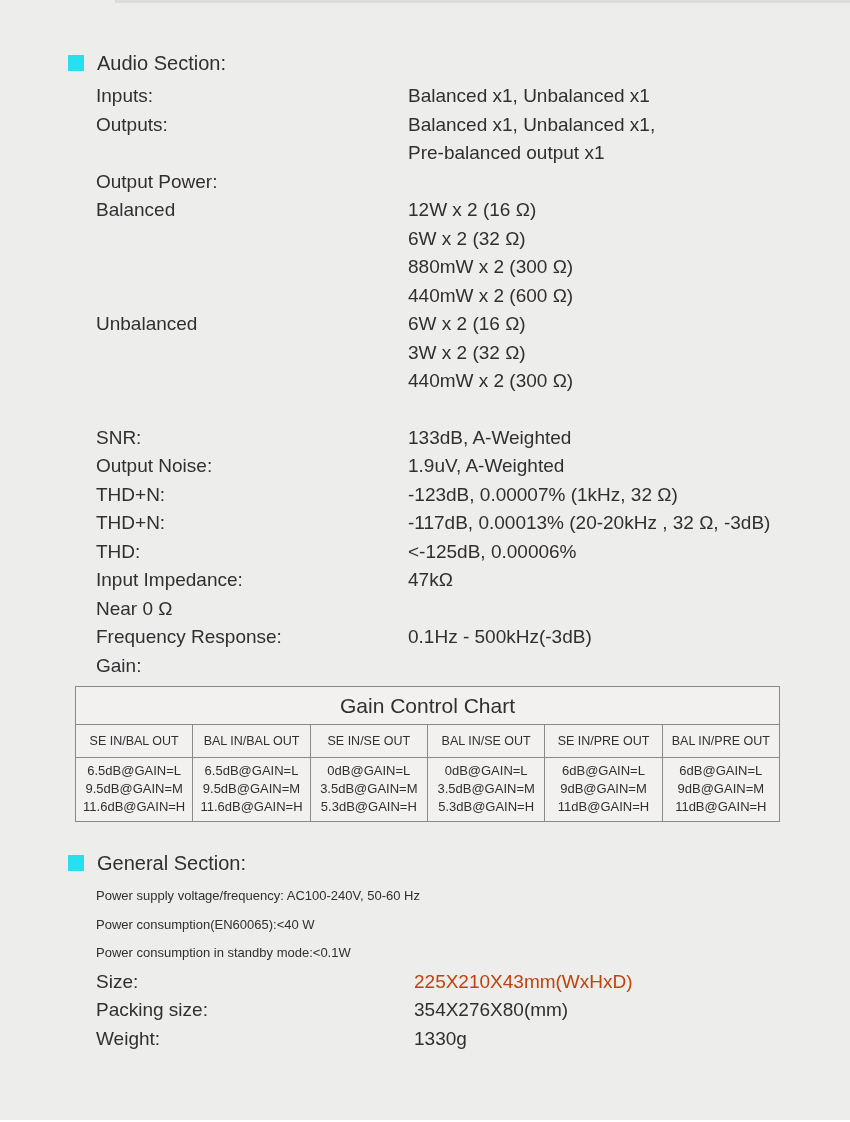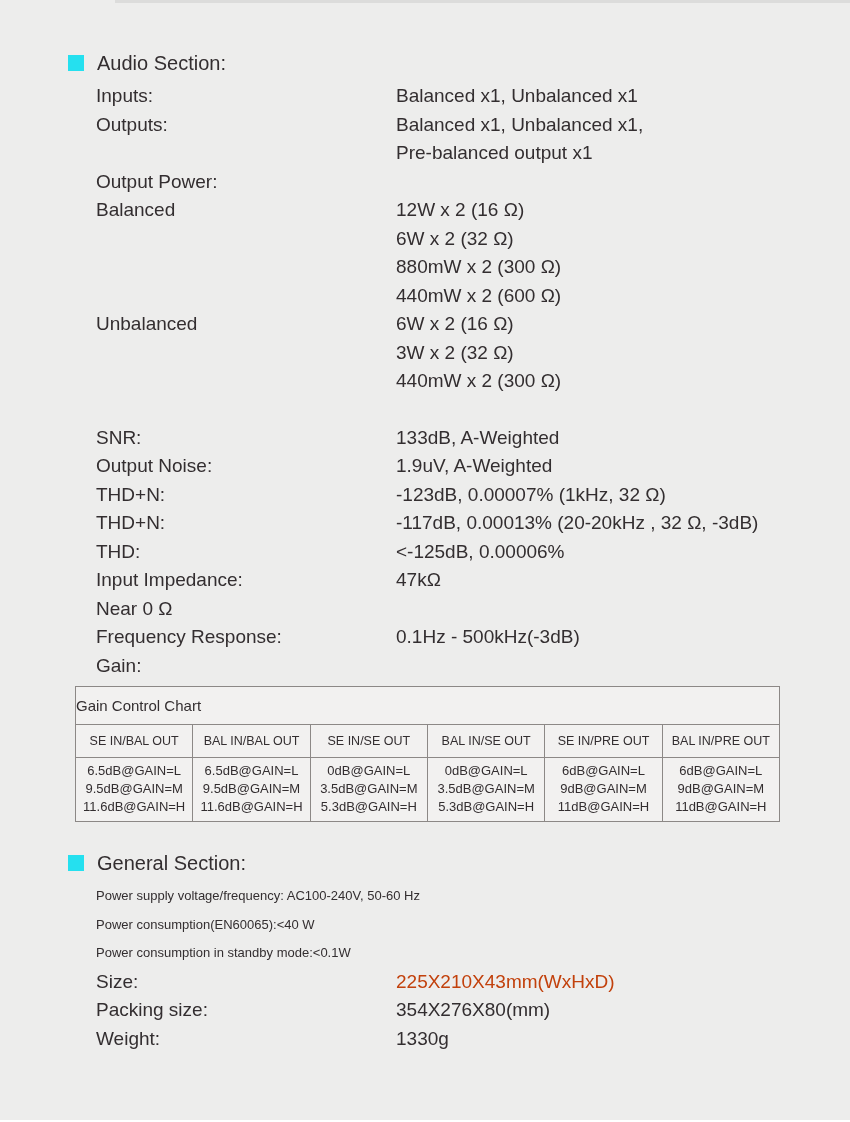--- a/index.html
+++ b/index.html
@@ -17,48 +17,48 @@
     background:#dcdcdb;
   }
   .section-heading{
     display:flex;align-items:center;gap:13px;
     margin:0 0 8px 68px;
     font-size:20px;line-height:22px;
   }
   .audio-heading{padding-top:52px;}
   .bullet{width:16px;height:16px;flex:0 0 16px;}
   .spec-rows{margin-left:96px;}
-  .spec-row{display:flex;align-items:flex-start;font-size:19px;line-height:28.5px;}
+  .spec-row{display:flex;align-items:flex-start;font-size:19px;line-height:28.5px;gap:12px;}
   .spec-row.gap-before{margin-top:28px;}
   .spec-label{width:300px;flex:0 0 300px;}
   .spec-values{flex:1;}
   .spec-value-line{line-height:28.5px;}
   .gain-table-wrap{margin:6px 0 0 75px;}
   table.gain-table{
     width:705px;border-collapse:collapse;table-layout:fixed;
     background:#f2f1f0;
   }
   table.gain-table td{border:1px solid #8c8886;}
   .gain-title{
-    font-size:15px;height:37px;line-height:37px;
+    font-size:21px;text-align:center;height:37px;line-height:37px;
     padding:0;
   }
   .gain-th{
     font-size:12.5px;text-align:center;height:32px;
     white-space:nowrap;padding:0 1px;
   }
   .gain-td{
     font-size:13px;text-align:center;padding:4px 0 5px 0;
     white-space:nowrap;
   }
   .gain-line{line-height:18px;}
   .general-heading{margin-top:30px;}
   .general-lines,.general-rows{margin-left:96px;}
   .general-line{font-size:13px;line-height:28.5px;}
-  .general-row{display:flex;align-items:flex-start;font-size:19px;line-height:28.5px;}
+  .general-row{display:flex;align-items:flex-start;font-size:19px;line-height:28.5px;gap:18px;}
   .general-label{width:300px;flex:0 0 300px;}
   .general-value{flex:1;}
 </style>
 </head>
 <body>
 
 <div class="page">
   <div class="top-hairline"></div>
 
   <div class="section-heading audio-heading">

